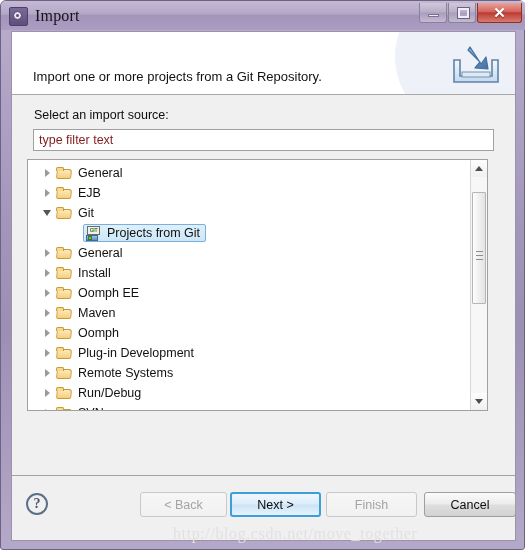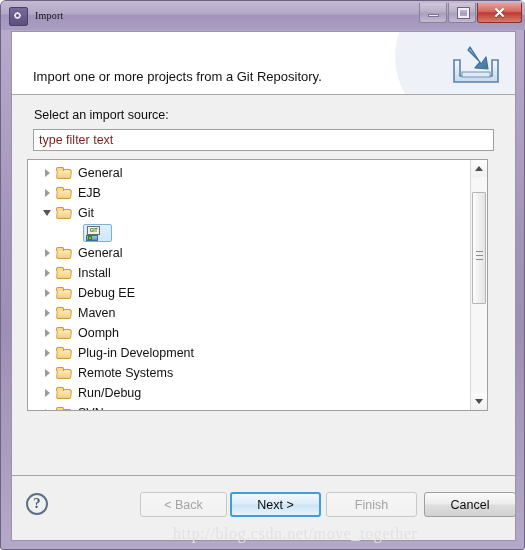--- a/index.html
+++ b/index.html
@@ -61,21 +61,21 @@
     content: "";
     position: absolute;
     left: 6px; top: 6px;
     width: 3px; height: 3px;
     border-radius: 50%;
     background: #5b4d7d;
   }
 
   #title-text {
     margin-left: 7px;
-    font-size: 10px;
+    font-size: 16px;
     color: #141414;
     font-family: "Liberation Serif", serif;
     letter-spacing: 0.2px;
   }
 
   #win-buttons {
     position: absolute;
     right: 4px;
     top: 2px;
     display: flex;
@@ -556,20 +556,21 @@
               <span class="folder-icon"></span>
               <span class="tree-label">Git</span>
             </div>
             <div class="tree-row child selected">
               <span class="sel-wrap">
                 <span class="git-icon">
                   <span class="screen">GIT</span>
                   <span class="base"></span>
                   <span class="badge"></span>
                 </span>
+                <span class="tree-label">Projects from Git</span>
               </span>
             </div>
             <div class="tree-row">
               <span class="twisty">
                 <span class="arrow-right"></span>
               </span>
               <span class="folder-icon"></span>
               <span class="tree-label">General</span>
             </div>
             <div class="tree-row">
@@ -577,21 +578,21 @@
                 <span class="arrow-right"></span>
               </span>
               <span class="folder-icon"></span>
               <span class="tree-label">Install</span>
             </div>
             <div class="tree-row">
               <span class="twisty">
                 <span class="arrow-right"></span>
               </span>
               <span class="folder-icon"></span>
-              <span class="tree-label">Debug EE</span>
+              <span class="tree-label">Oomph EE</span>
             </div>
             <div class="tree-row">
               <span class="twisty">
                 <span class="arrow-right"></span>
               </span>
               <span class="folder-icon"></span>
               <span class="tree-label">Maven</span>
             </div>
             <div class="tree-row">
               <span class="twisty">

